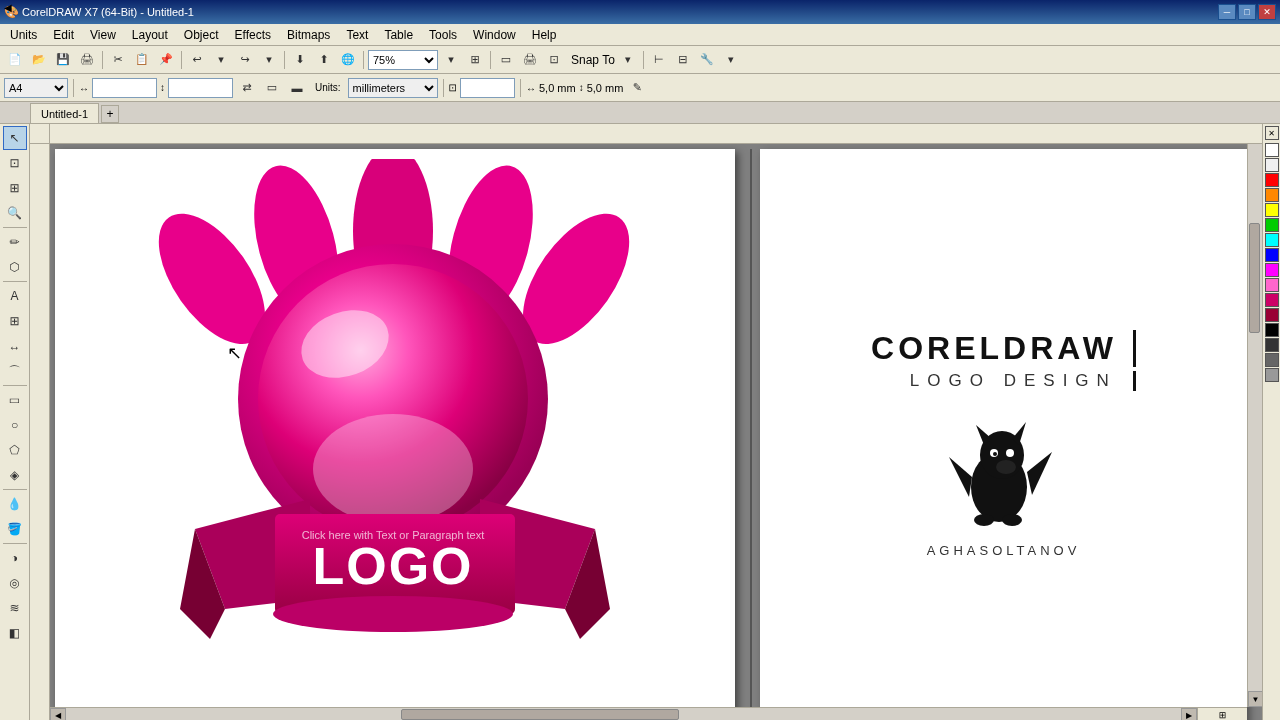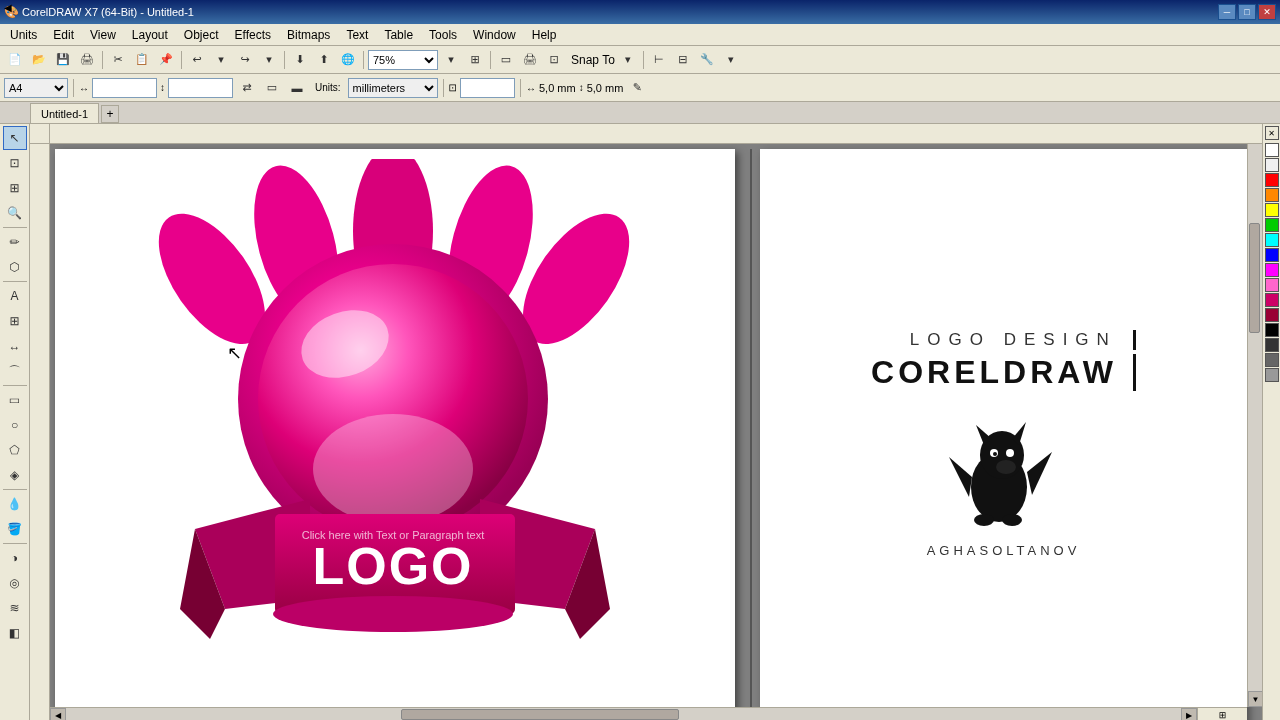--- a/index.html
+++ b/index.html
@@ -443,22 +443,22 @@
               <stop offset="0%" stop-color="#dd0077"></stop>
               <stop offset="100%" stop-color="#990044"></stop>
             </linearGradient>
           </defs>
         </svg>
       </div>
     </div>
 
     <div id="right-panel" style="position: absolute; left: 730px; top: 25px; width: calc(100% - 745px); height: 590px; background: white; box-shadow: rgba(0, 0, 0, 0.4) 3px 3px 8px; display: flex; flex-direction: column; align-items: center; justify-content: center; gap: 16px;">
       <div class="brand-block">
+        <div style="font-size:32px;font-weight:900;letter-spacing:4px;color:#111;border-right:3px solid #111;padding-right:16px;text-align:right;">CORELDRAW</div>
         <div style="font-size:17px;font-weight:300;letter-spacing:8px;color:#333;border-right:3px solid #111;padding-right:16px;text-align:right;">LOGO DESIGN</div>
-        <div style="font-size:32px;font-weight:900;letter-spacing:4px;color:#111;border-right:3px solid #111;padding-right:16px;text-align:right;">CORELDRAW</div>
       </div>
 
       <svg width="120" height="120" viewBox="0 0 120 120">
 
         <ellipse cx="55" cy="80" rx="28" ry="35" fill="#111"></ellipse>
 
         <ellipse cx="58" cy="48" rx="22" ry="24" fill="#111"></ellipse>
 
         <polygon points="40,38 32,18 48,32" fill="#111"></polygon>
 

